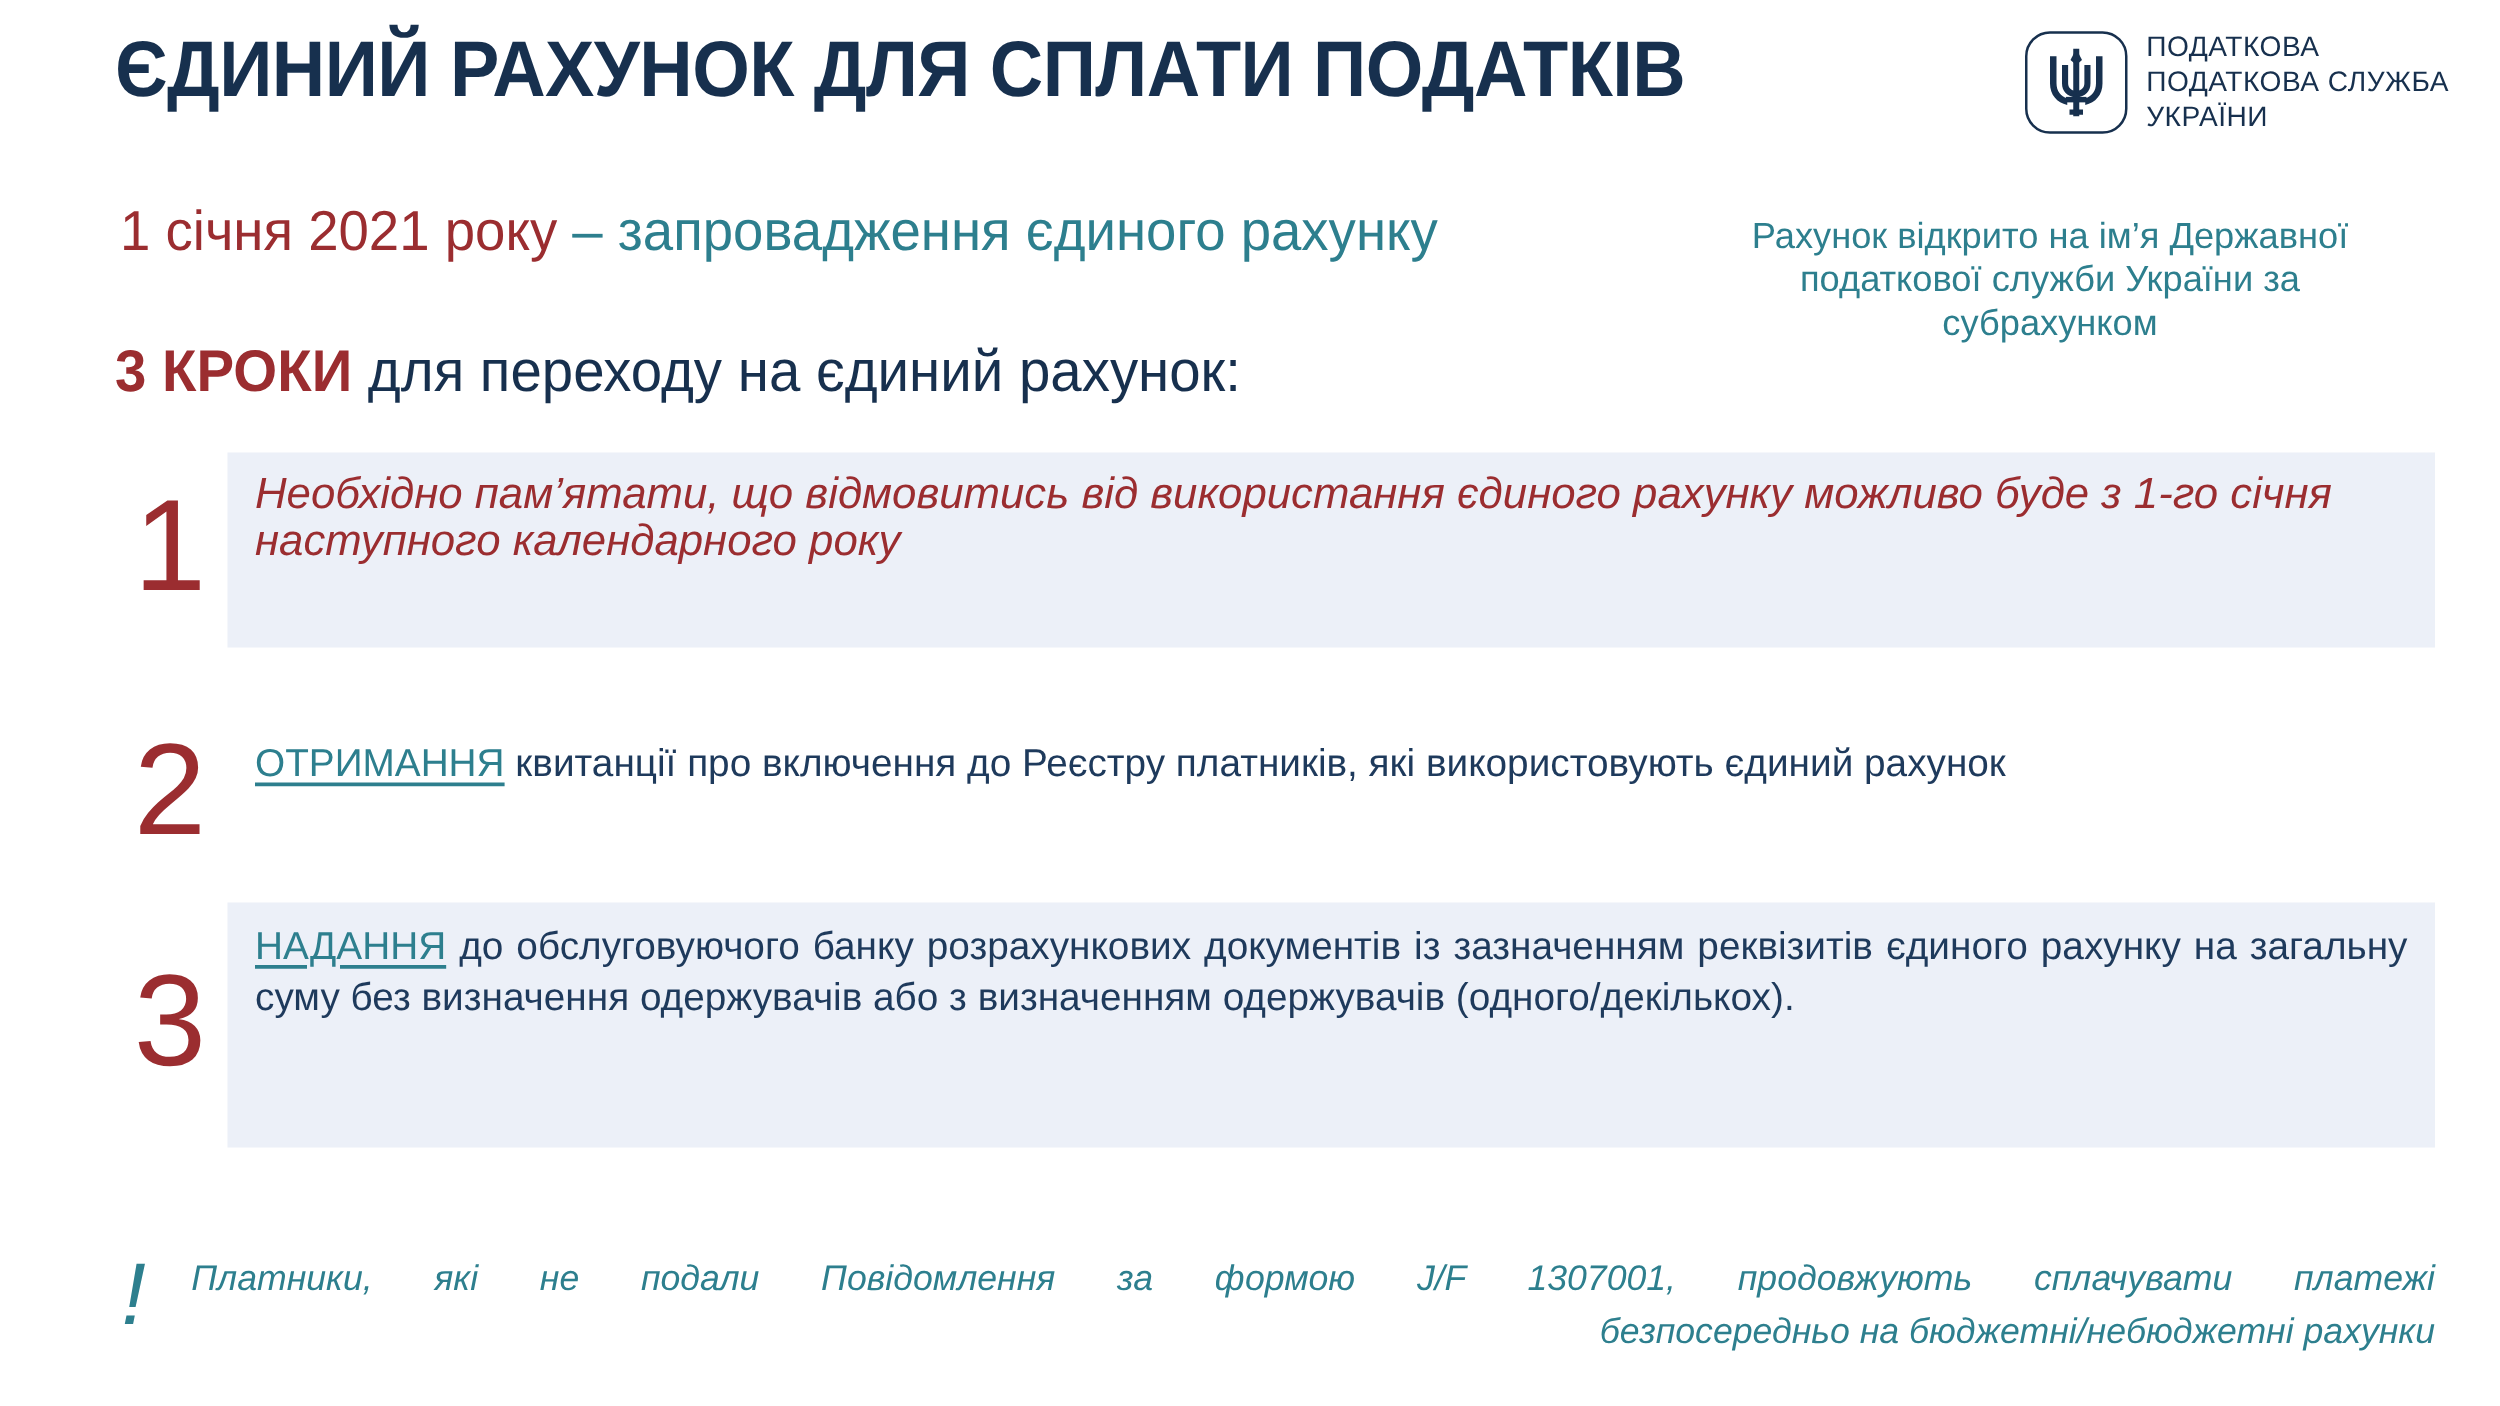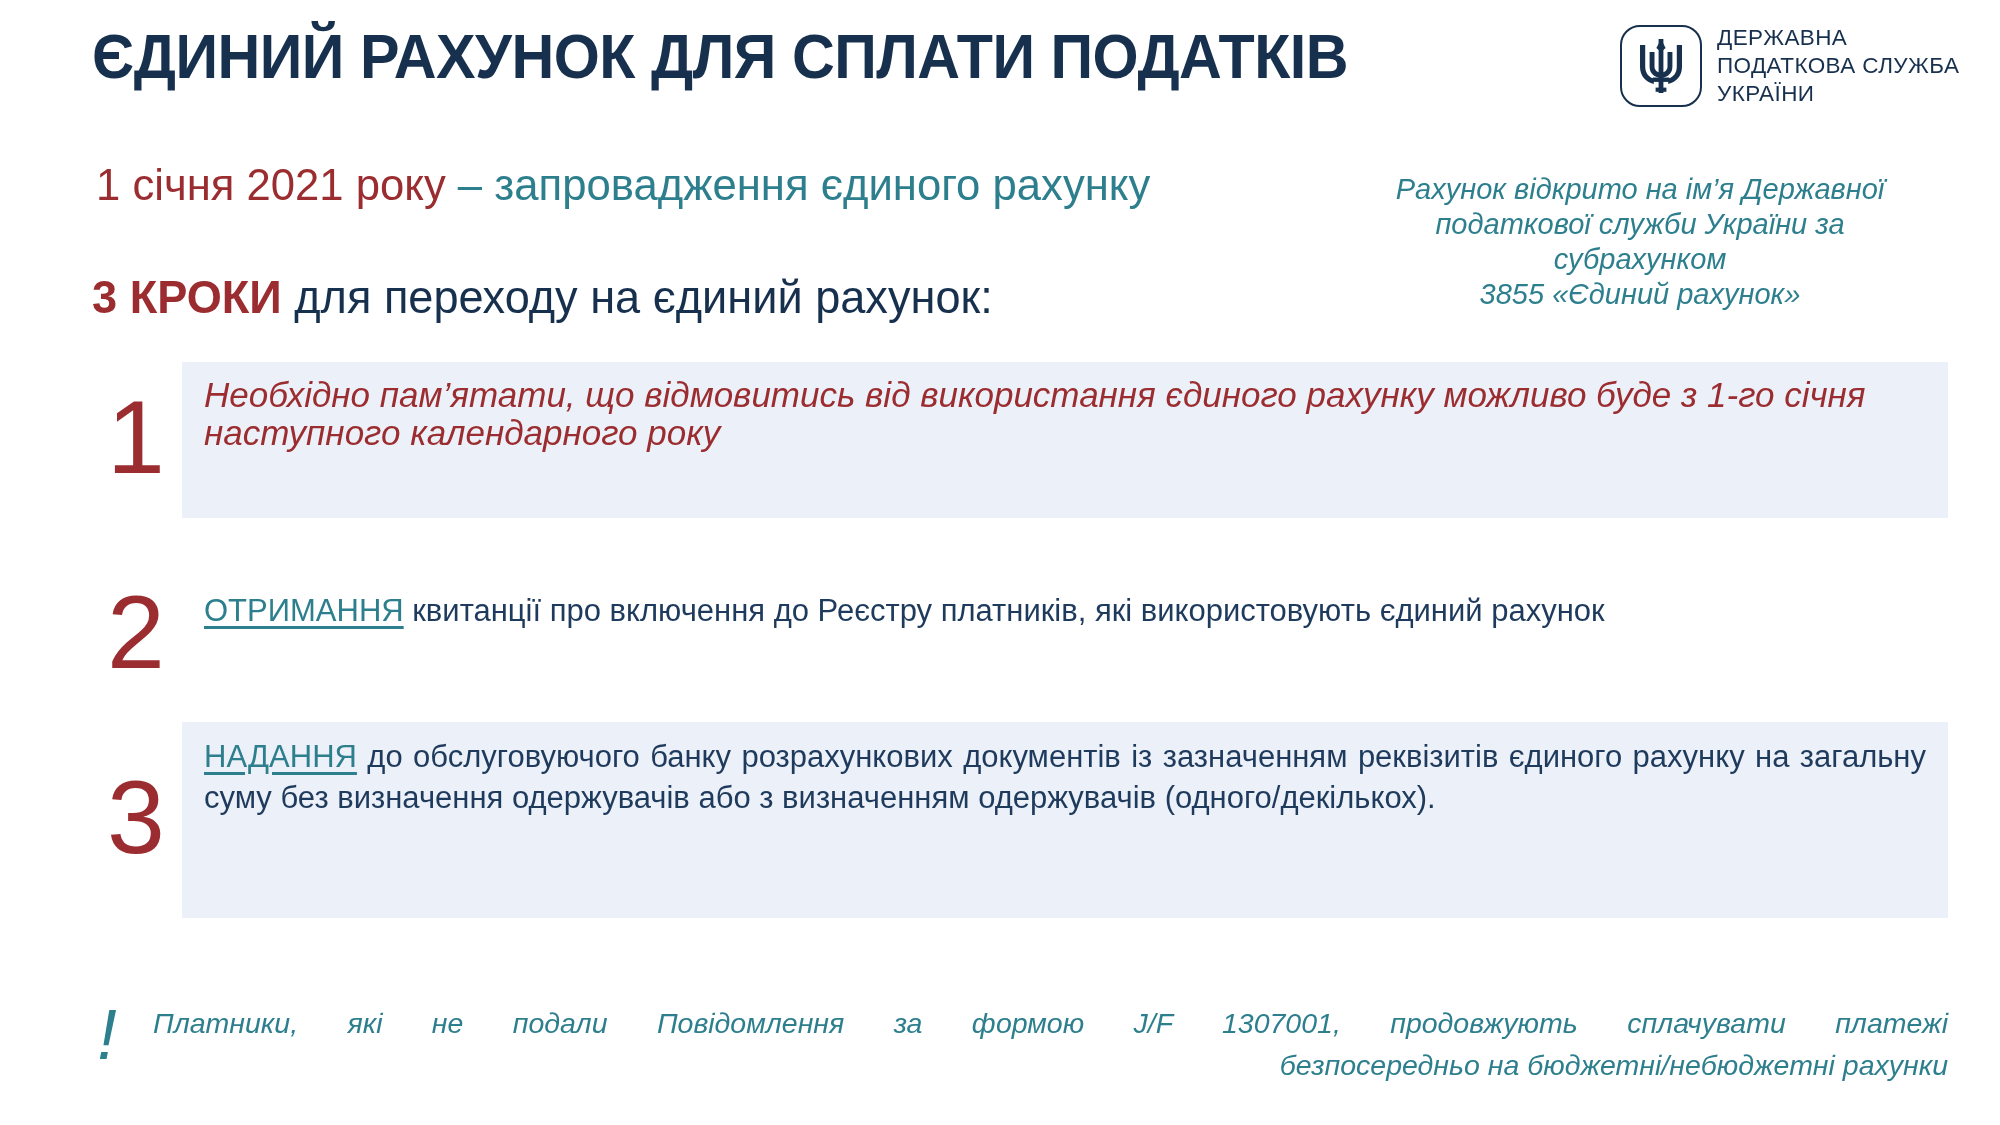--- a/index.html
+++ b/index.html
@@ -95,21 +95,20 @@
   }
   .subtitle .red { color: #9b2d30; }
   .subtitle .teal { color: #2d7f8e; }
 
   .account-note {
     position: absolute;
     left: 1330px;
     top: 172px;
     width: 620px;
     text-align: center;
-    font-style: italic;
     font-size: 29px;
     line-height: 35px;
     color: #2d7f8e;
   }
 
   
   .steps-heading {
     position: absolute;
     left: 92px;
     top: 268px;
@@ -234,34 +233,33 @@
             <path d="M13.6 15 h4.9 v14.6 c0 3.5 2.2 5.6 6.5 6.3 v5.2 c-7.4 -0.9 -11.4 -5 -11.4 -11.5 Z"></path>
 
             <path d="M36.4 15 h-4.9 v14.6 c0 3.5 -2.2 5.6 -6.5 6.3 v5.2 c7.4 -0.9 11.4 -5 11.4 -11.5 Z"></path>
 
             <rect x="16.8" y="40.5" width="16.4" height="4.4"></rect>
             <rect x="19.6" y="50.6" width="10.8" height="4.2"></rect>
           </g>
         </svg>
       </div>
       <div class="logo-text">
-        <div class="logo-line">ДЕРЖАВНА</div>
+        <div class="logo-line">ПОДАТКОВА</div>
         <div class="logo-line">ПОДАТКОВА СЛУЖБА</div>
         <div class="logo-line">УКРАЇНИ</div>
       </div>
     </div>
   </div>
 
   <div class="subtitle"><span class="red">1 січня 2021 року</span><span class="teal"> – запровадження єдиного рахунку</span></div>
 
   <div class="account-note">
     <div>Рахунок відкрито на ім’я Державної</div>
     <div>податкової служби України за</div>
     <div>субрахунком</div>
-    <div>3855 «Єдиний рахунок»</div>
   </div>
 
   <div class="steps-heading"><span class="red">3 КРОКИ</span><span class="navy"> для переходу на єдиний рахунок:</span></div>
 
   <div class="step" id="step1">
     <div class="step-num">1</div>
     <div class="step-body shaded">
       <p class="step-note red">Необхідно пам’ятати, що відмовитись від використання єдиного рахунку можливо буде з 1-го січня наступного календарного року</p>
     </div>
   </div>

